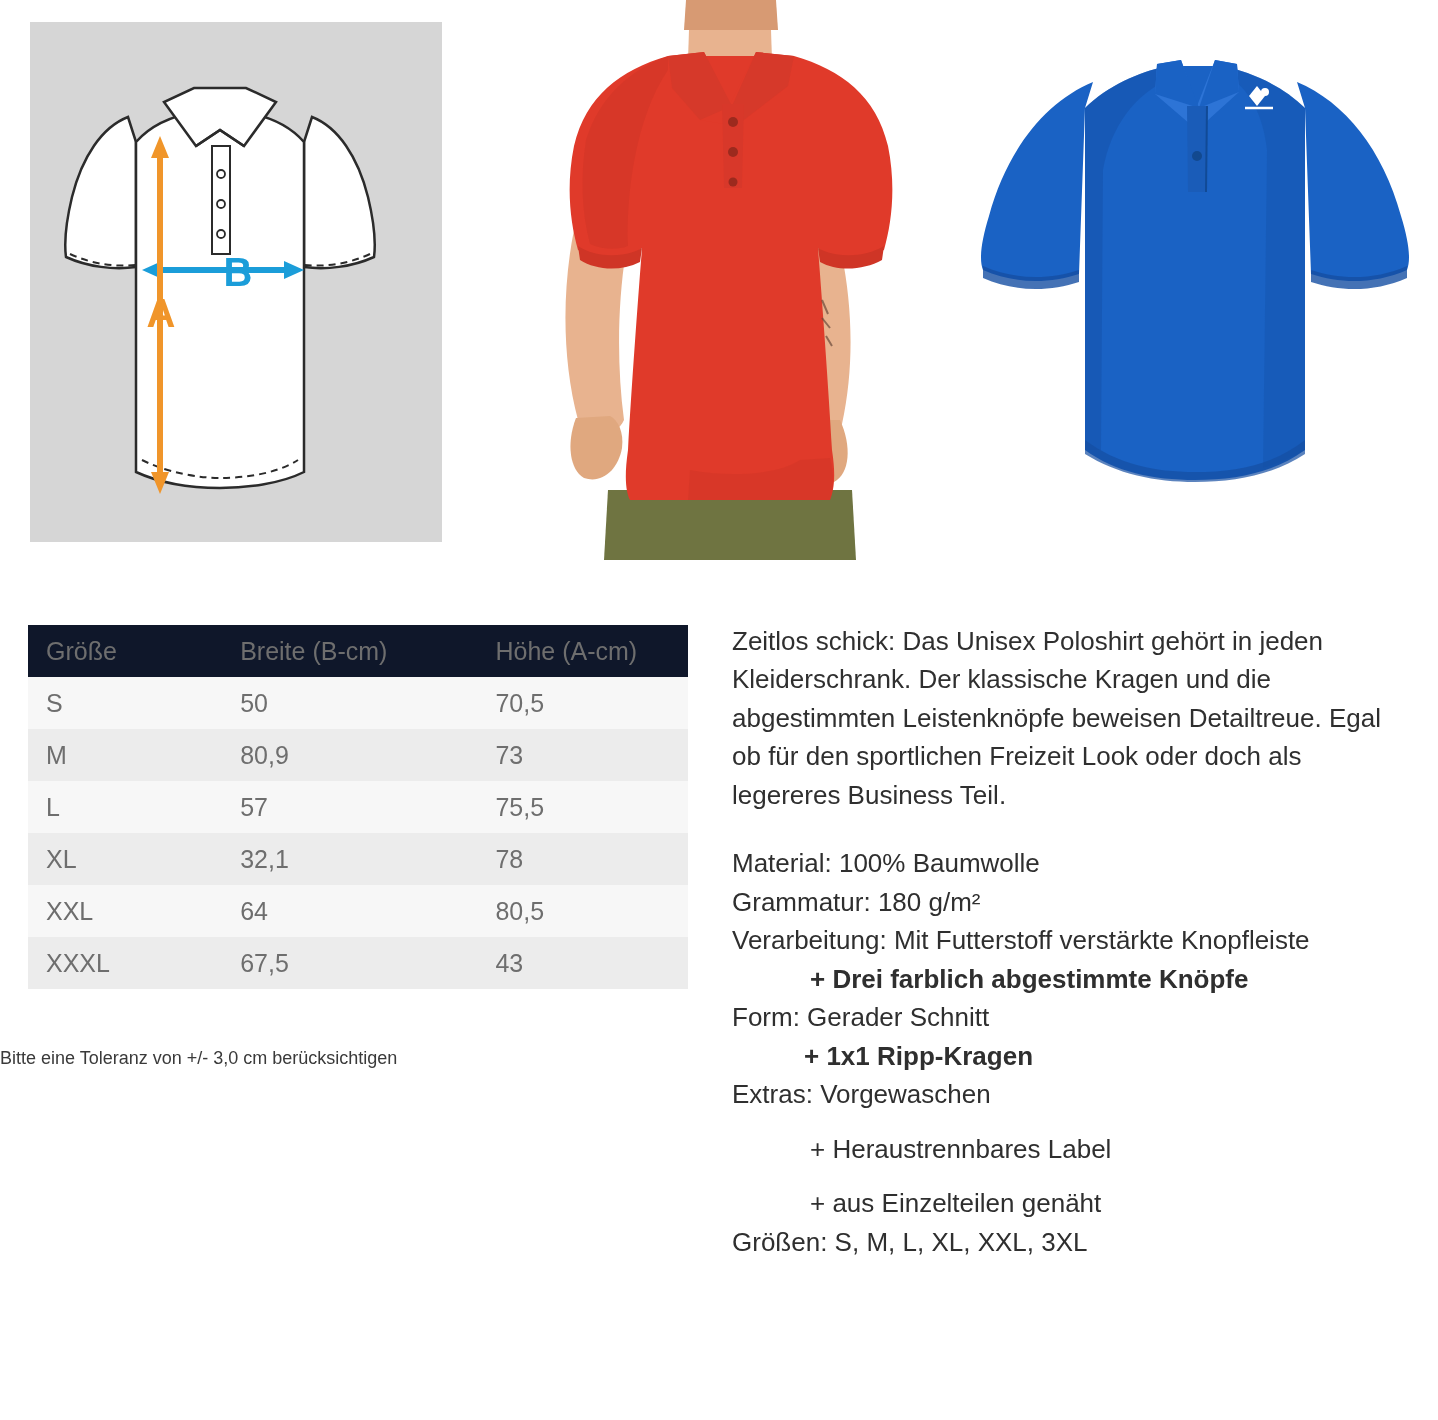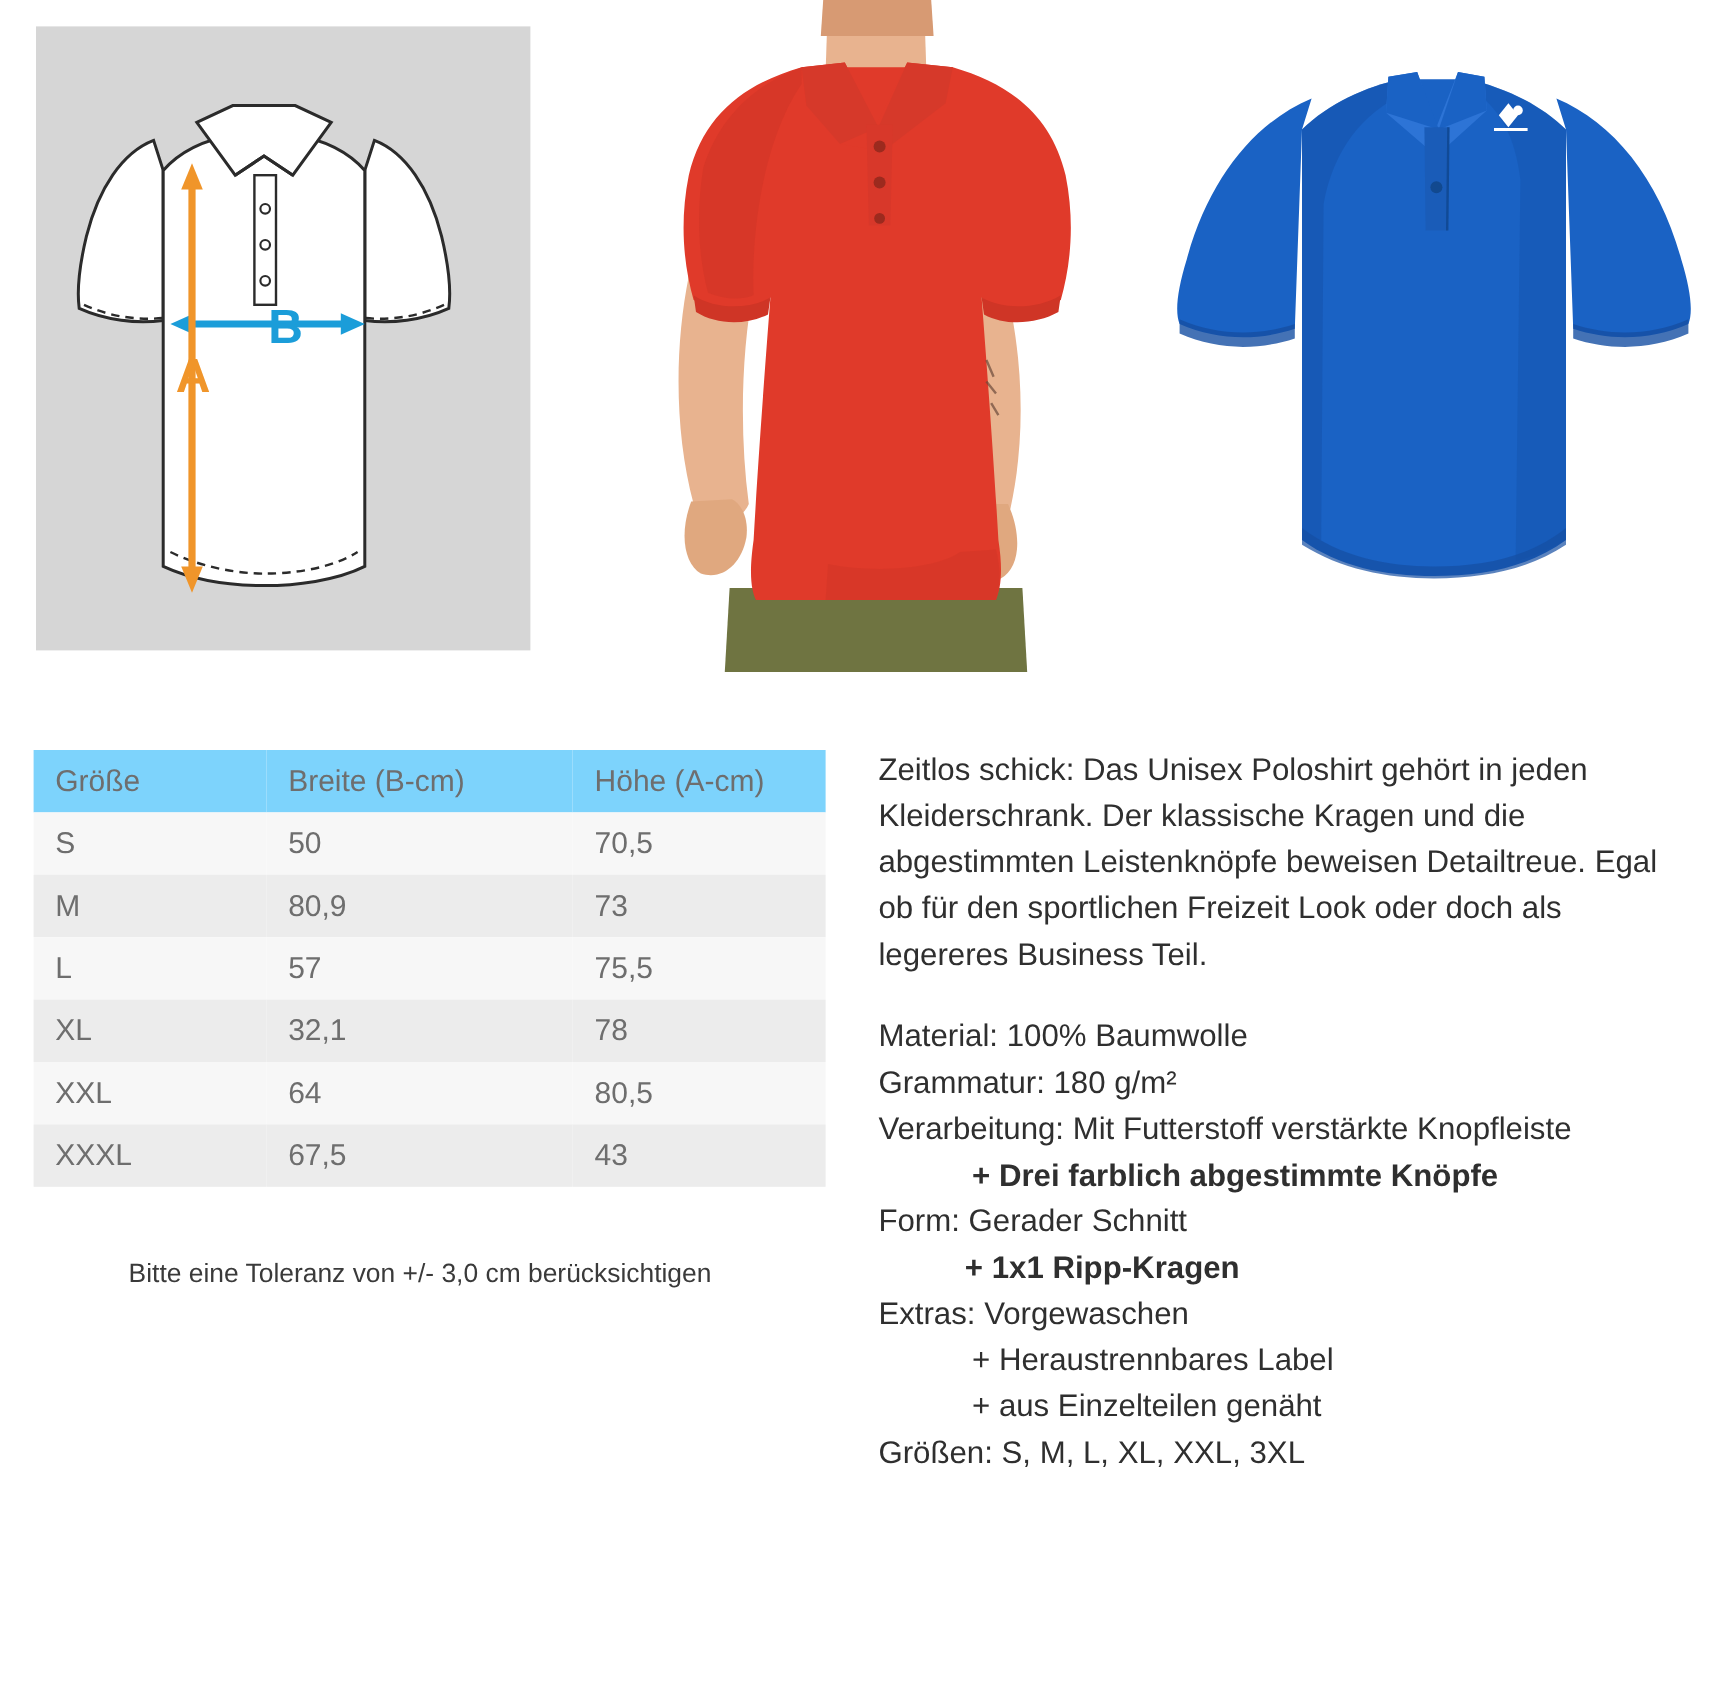--- a/index.html
+++ b/index.html
@@ -67,61 +67,60 @@
     font-size: 25px;
     color: #6e6e6e;
   }
   .size-table td, .size-table th {
     text-align: left;
     font-weight: normal;
     padding: 9px 0 9px 18px;
     height: 34px;
   }
   .size-table th {
-    background: #7dd3fc;
+    background: #0f172a;
   }
   .size-table tr.even td {
     background: #ececec;
   }
   .size-table tr.odd td {
     background: #f7f7f7;
   }
   .col-size { width: 190px; }
   .col-width { width: 260px; }
   .col-height { width: 210px; }
 
   .tolerance-note {
     position: absolute;
     left: 0px;
     top: 1048px;
     width: 700px;
-    font-size: 22px;
+    font-size: 18px;
     color: #3a3a3a;
-    text-align: center;
   }
 
   
   .desc {
     position: absolute;
     left: 732px;
     top: 622px;
     width: 680px;
     font-size: 26px;
     line-height: 1.48;
     color: #2f2f2f;
   }
   .desc p {
     margin: 0;
   }
   .desc .gap {
     height: 30px;
   }
   .desc .indent1 { padding-left: 78px; font-weight: bold; }
   .desc .indent2 { padding-left: 72px; font-weight: bold; }
-  .desc .indent3 { padding-left: 78px; }
+  .desc .indent3 { padding-left: 78px; margin-top: 16px; }
 </style>
 </head>
 <body>
 
 <div class="images-row">
 
   <div class="tech-panel">
     <svg class="tech-svg" width="412" height="520" viewBox="0 0 412 520">
 
       <path d="M98 95 C72 105 52 135 42 175 C36 200 34 220 36 235 C58 245 84 248 106 245 L106 120 Z" fill="#ffffff" stroke="#2b2b2b" stroke-width="2.5"></path>

